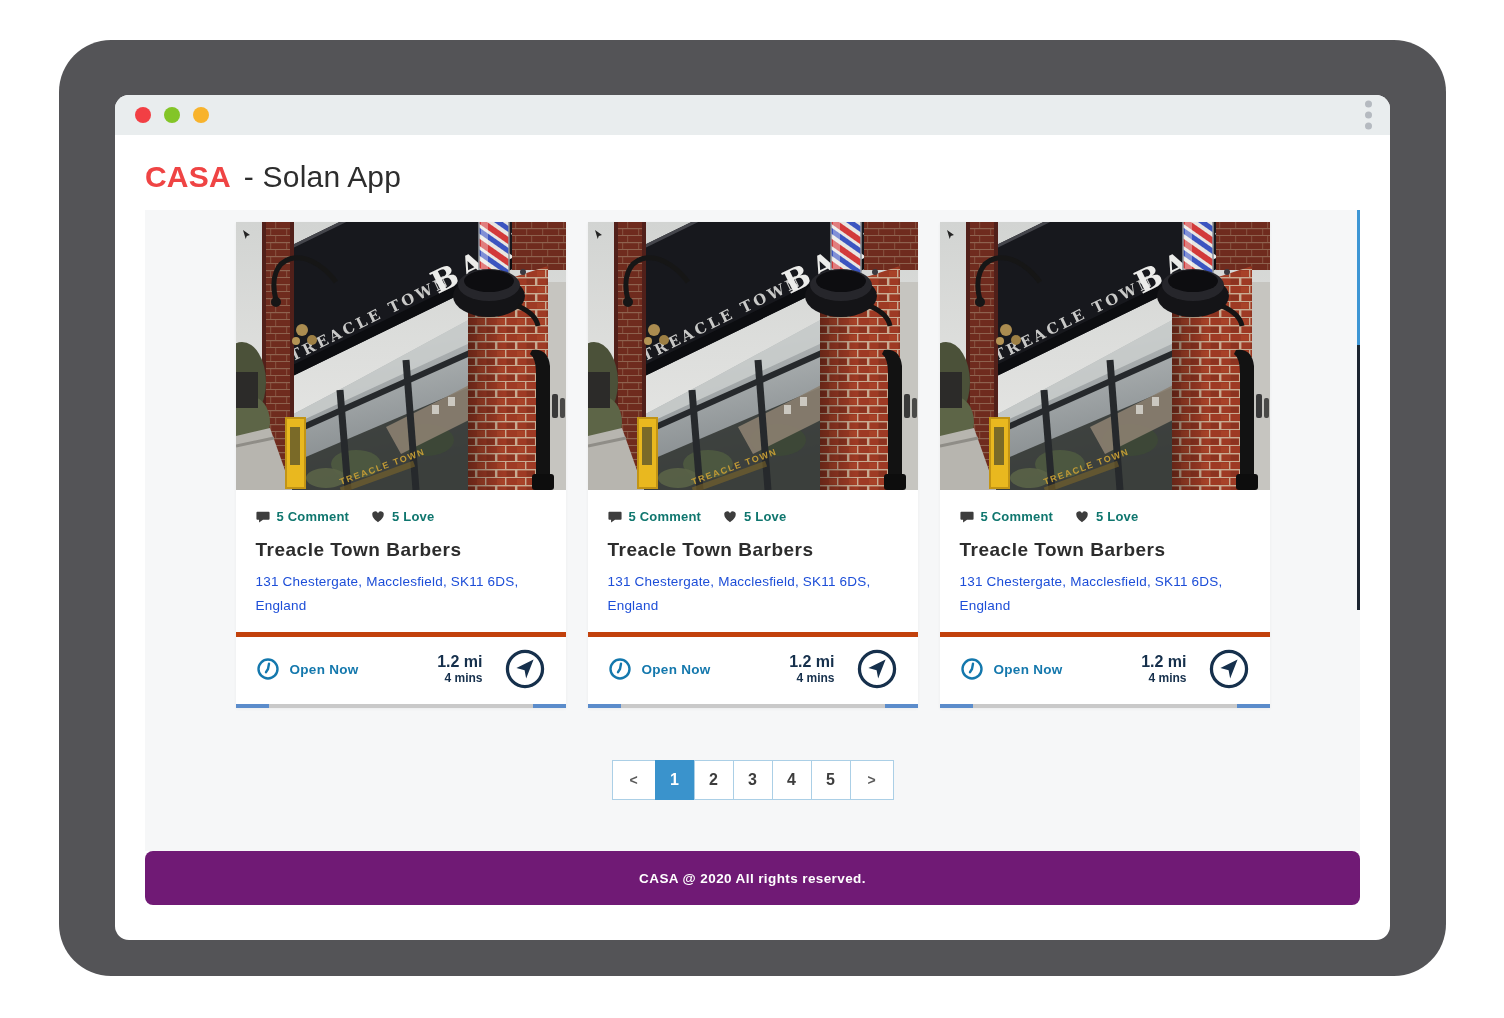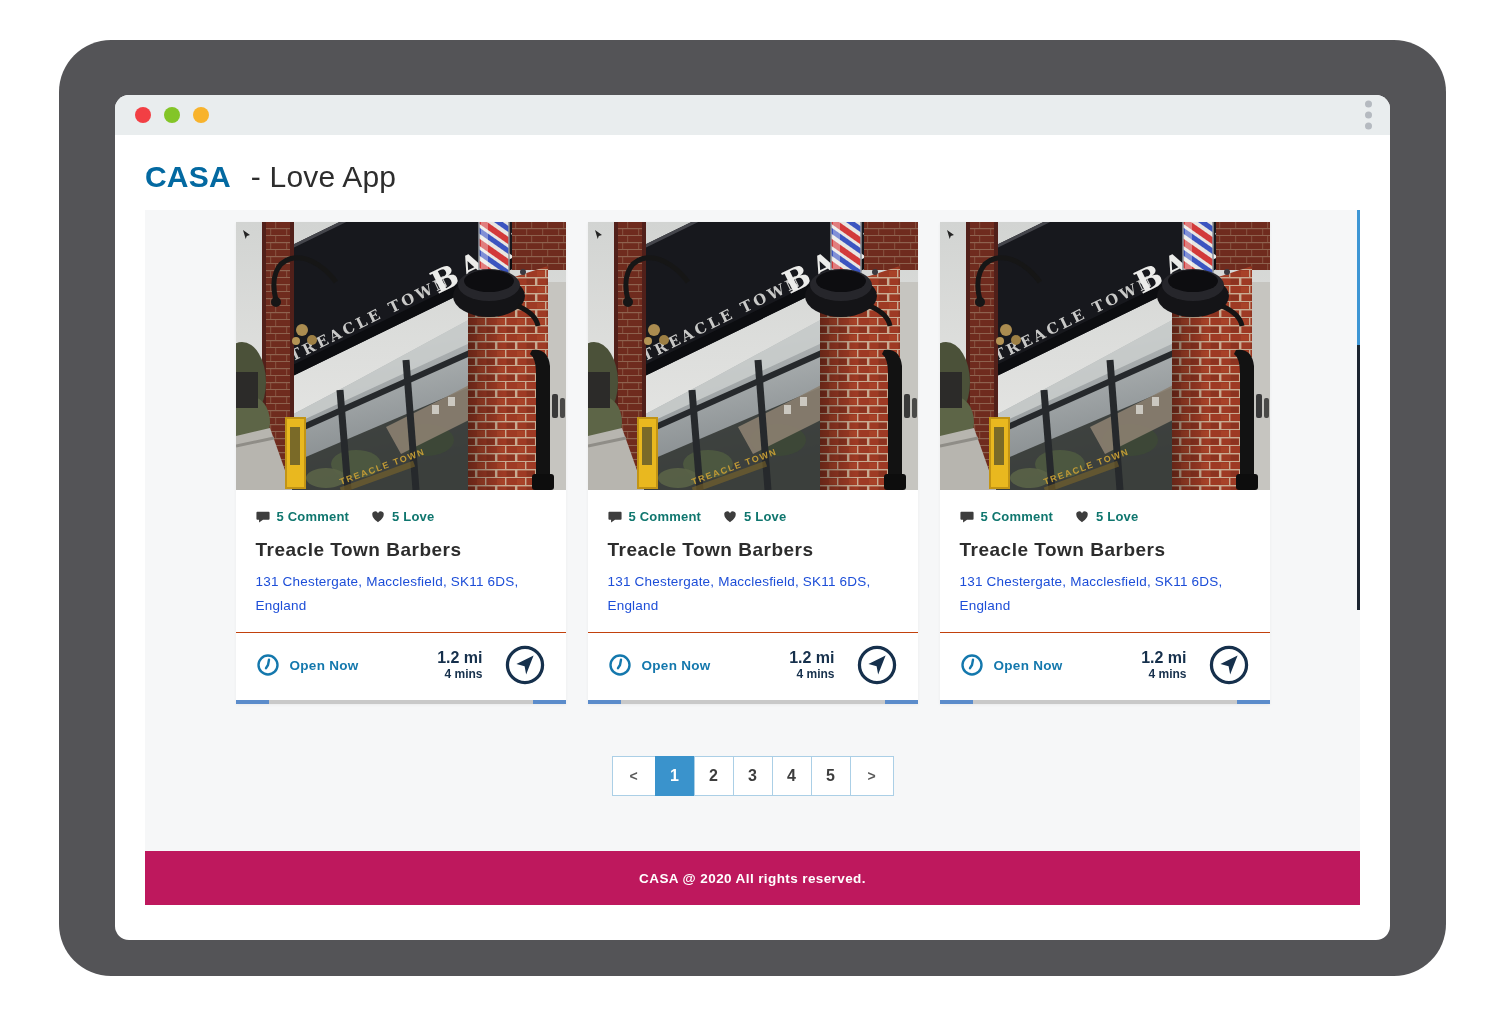--- a/index.html
+++ b/index.html
@@ -29,42 +29,42 @@
   .kebab { position:absolute; right:18px; top:50%; transform:translateY(-50%);
     display:flex; flex-direction:column; gap:4px; cursor:pointer; }
   .kebab i { width:7px; height:7px; border-radius:50%; background:#b5bac0; }
 
   .window-body { padding:0 30px; }
 
   h1.page-title {
     margin:0; padding-top:25px; height:75px; font-size:30px; font-weight:400;
     color:#2d2d2d; letter-spacing:.2px;
   }
-  h1 .brand { color:#0369a1; font-weight:700; margin-right:20px; }
+  h1 .brand { color:#ef4444; font-weight:700; margin-right:13px; }
 
   
   .content { position:relative; height:641px; background:#f6f7f8; overflow:hidden; }
 
   .cards { display:flex; justify-content:center; gap:22px; padding-top:12px; }
   .card { width:330px; background:#ffffff; box-shadow:0 1px 3px rgba(0,0,0,.05); }
   .photo { height:268px; overflow:hidden; position:relative; background:#cfd2d0; }
   .photo svg { display:block; }
 
   .card-body { padding:19px 20px 0; }
   .meta { display:flex; align-items:center; gap:22px; font-size:13px; font-weight:600;
     color:#0f766e; letter-spacing:.2px; }
   .meta-item { display:flex; align-items:center; gap:7px; cursor:pointer; }
   .meta-item svg { width:14px; height:14px; fill:#3d3d3d; }
 
   h2.venue-title { font-size:19px; font-weight:600; color:#2c2c2c;
     letter-spacing:.5px; margin:15px 0 9px; cursor:pointer; }
   p.venue-address { font-size:13.5px; color:#1d4ed8; line-height:1.75;
     letter-spacing:.2px; margin:0 0 15px; max-width:282px; }
 
-  .card-foot { border-top:1px solid #c2410c; display:flex; justify-content:space-between;
+  .card-foot { border-top:5px solid #c2410c; display:flex; justify-content:space-between;
     align-items:center; padding:11px 20px 14px; }
   .open { display:flex; align-items:center; gap:10px; color:#1478ad; font-weight:700;
     font-size:13.5px; letter-spacing:.3px; cursor:pointer; }
   .open svg { width:24px; height:24px; }
   .dist { display:flex; align-items:center; gap:21px; }
   .dist-text { text-align:right; color:#16304c; line-height:1.15; }
   .dist-text .mi  { display:block; font-size:16px; font-weight:800; }
   .dist-text .eta { display:block; font-size:12px; font-weight:700; }
   .dist svg { width:42px; height:42px; cursor:pointer; }
 
@@ -80,43 +80,43 @@
   .page-cell:first-child { margin-left:0; }
   .page-cell.nav { min-width:44px; font-size:14px; color:#5a5a5a; }
   .page-cell.active { background:#3a93cc; border-color:#3a93cc; color:#ffffff; }
 
   
   .v-scrollbar { position:absolute; top:0; right:0; width:3px; cursor:pointer; }
   .v-seg-blue { height:135px; background:#3e96d4; }
   .v-seg-dark { height:265px; background:#1b2530; }
 
   
-  footer.app-footer { height:54px; background:#be185d; display:flex; align-items:center;
+  footer.app-footer { height:54px; background:#701a75; display:flex; align-items:center;
     justify-content:center; color:#ffffff; font-size:13.5px; font-weight:700;
-    letter-spacing:.4px; }
+    letter-spacing:.4px;border-radius:8px; }
 </style>
 </head>
 <body>
 
 <div class="device-frame">
   <div class="browser-window">
 
     <div class="chrome">
       <span class="dot red"></span>
       <span class="dot green"></span>
       <span class="dot yellow"></span>
       <span class="kebab">
           <i></i>
           <i></i>
           <i></i>
         </span>
     </div>
 
     <div class="window-body">
-      <h1 class="page-title"><span class="brand">CASA</span><span>- Love App</span></h1>
+      <h1 class="page-title"><span class="brand">CASA</span><span>- Solan App</span></h1>
 
       <div class="content">
         <div class="cards">
 
           <article class="card">
             <div class="photo">
   <svg width="330" height="268" viewBox="0 0 330 268">
     <defs>
       <linearGradient id="skyG" x1="0" y1="0" x2="0" y2="1">
         <stop offset="0" stop-color="#d2d4d2"></stop>

